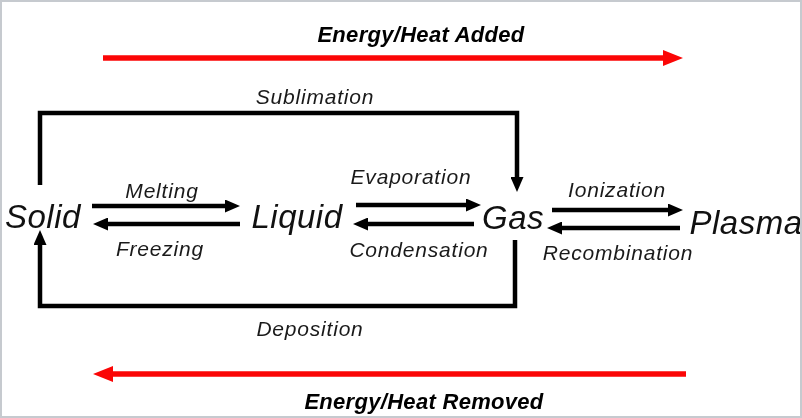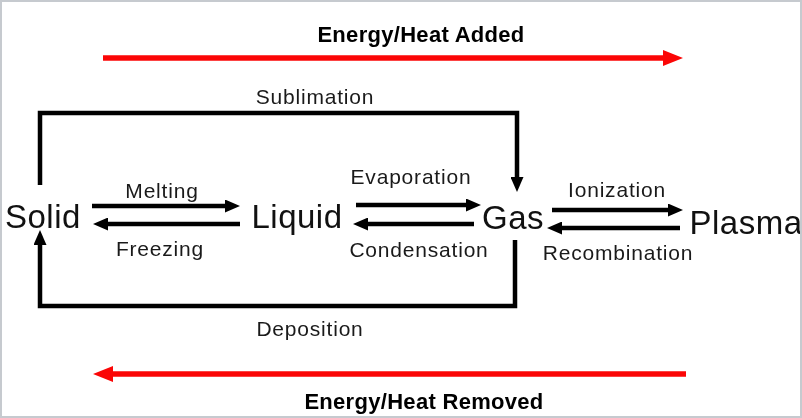--- a/index.html
+++ b/index.html
@@ -9,20 +9,21 @@
     font-family: "Liberation Sans", sans-serif;
   }
   .stage {
     position: relative;
     width: 802px;
     height: 418px;
     box-sizing: border-box;
     background: #ffffff;
     border: 2px solid #c6cacf;
     overflow: hidden;
+    font-style: italic;
   }
   svg { display: block; }
   text {
     font-family: "Liberation Sans", sans-serif;
     fill: #111111;
   }
   .state-label {
     font-size: 33px;
     letter-spacing: 0.5px;
   }

